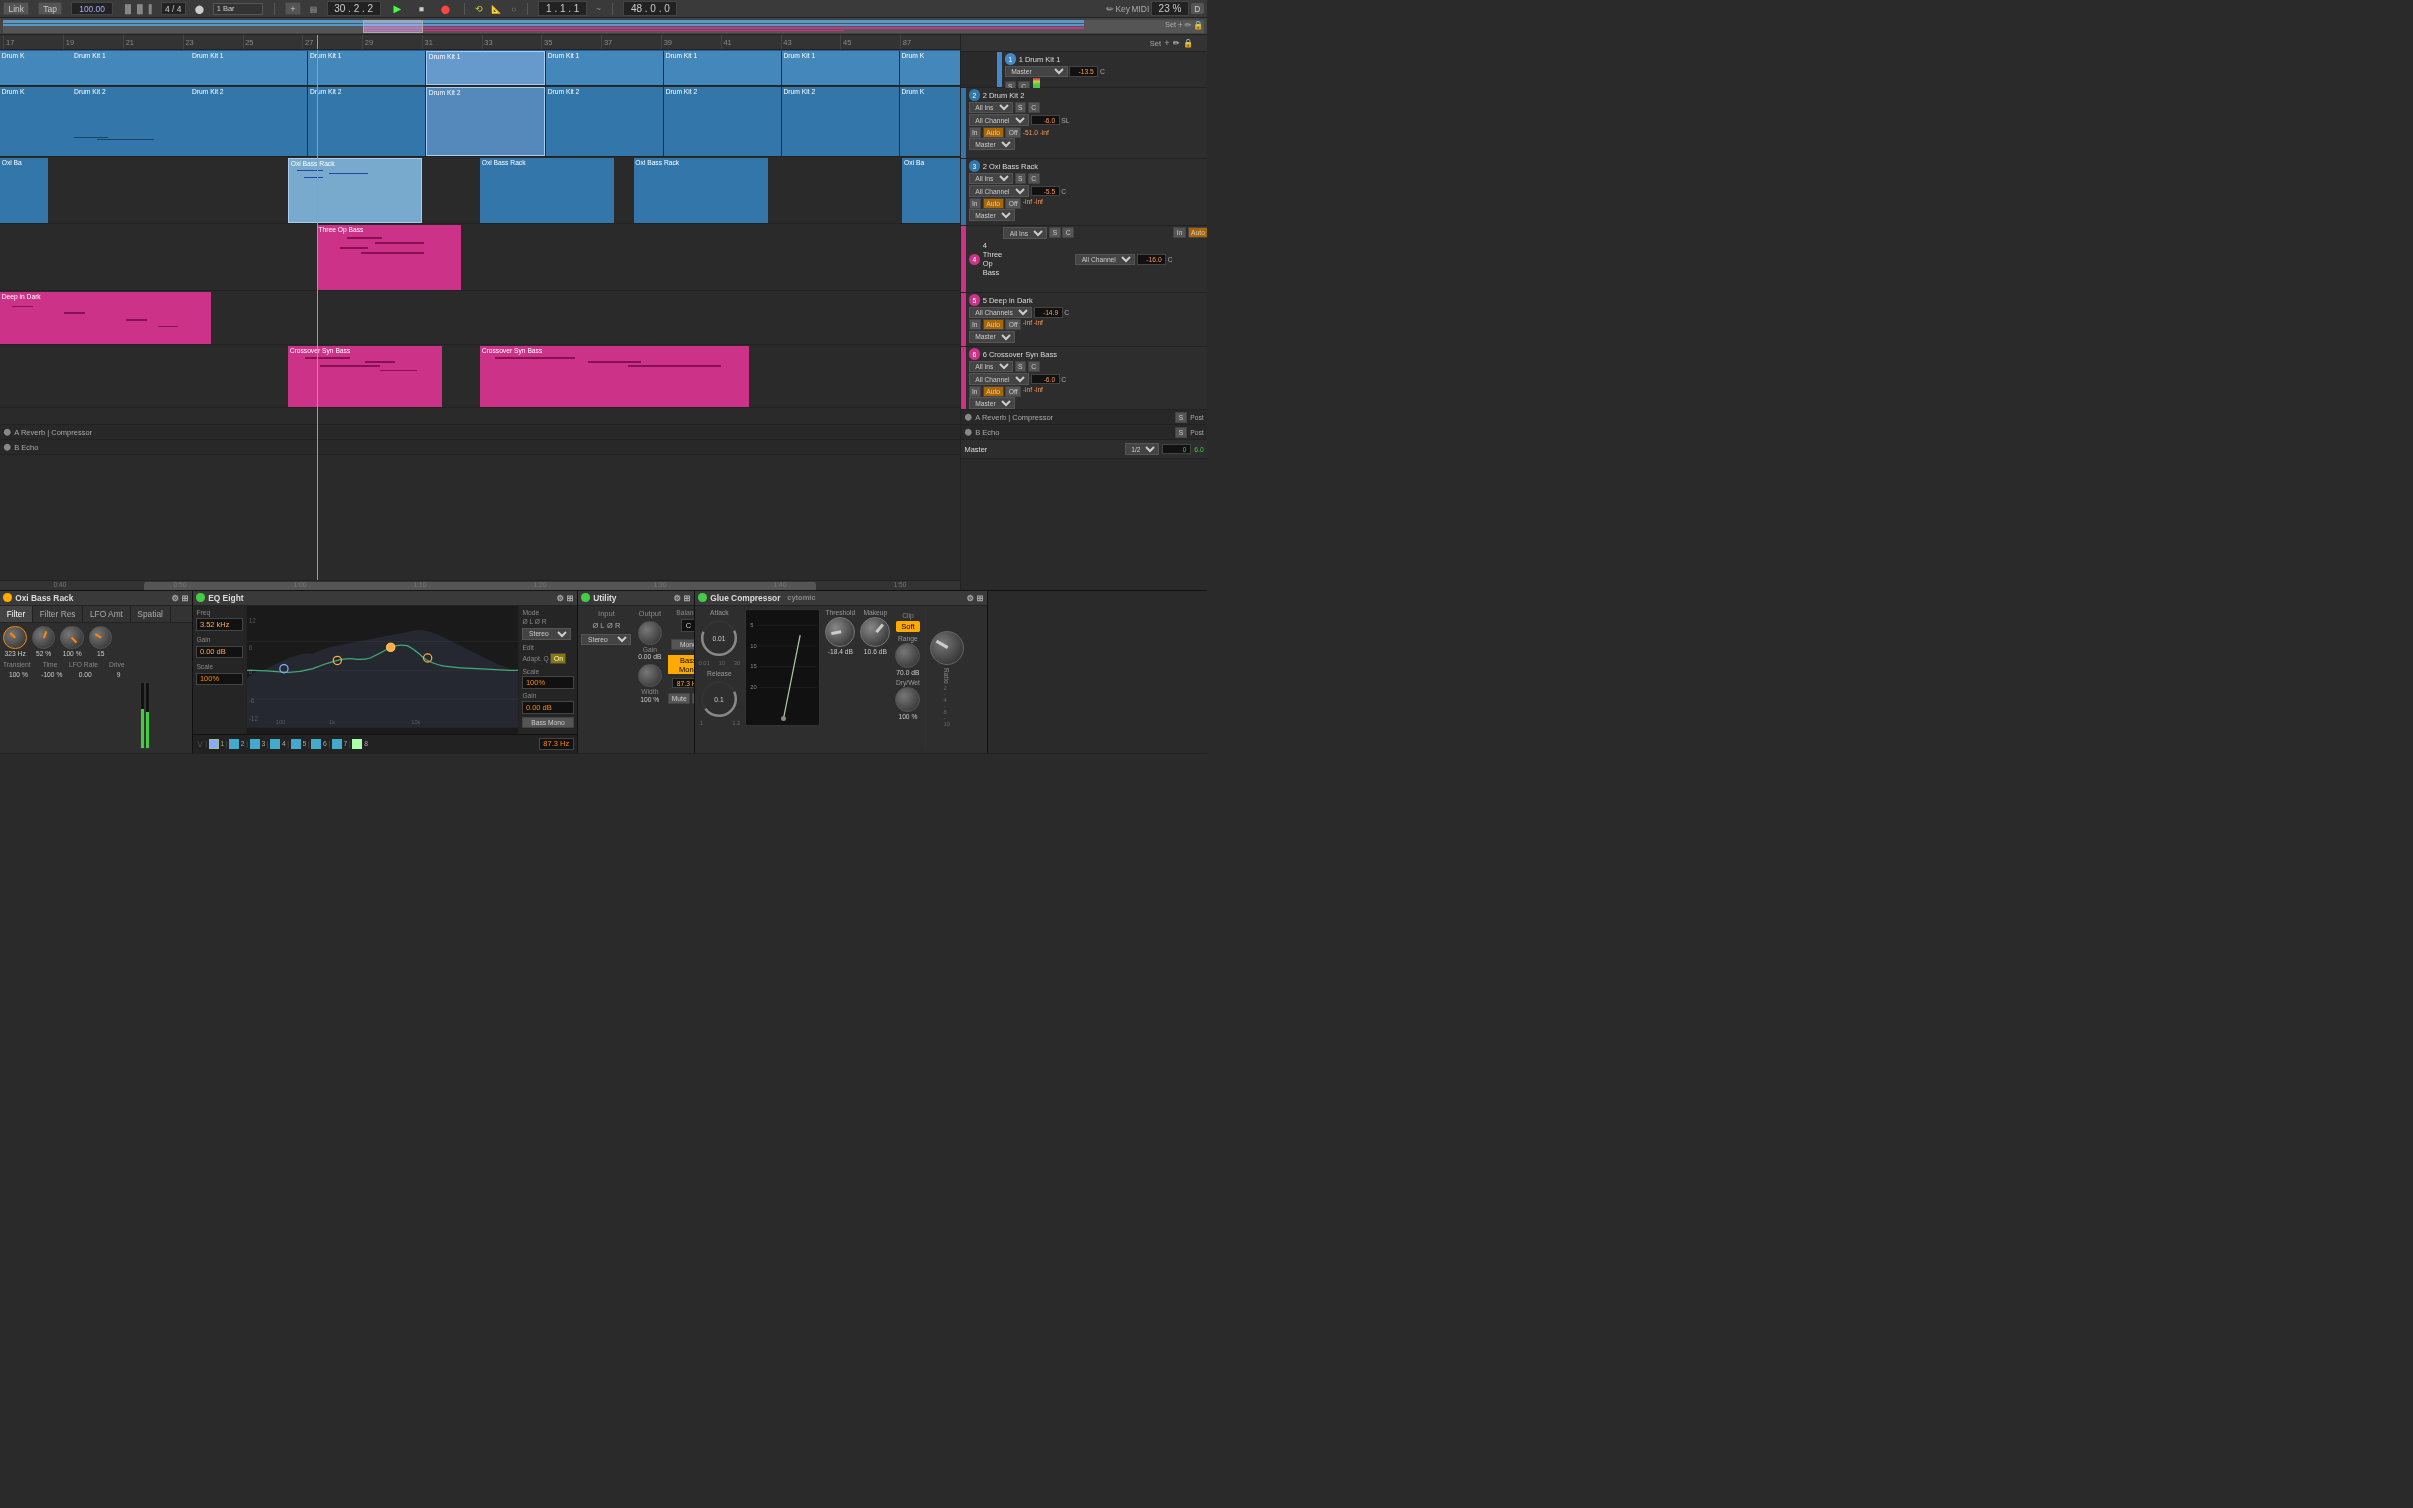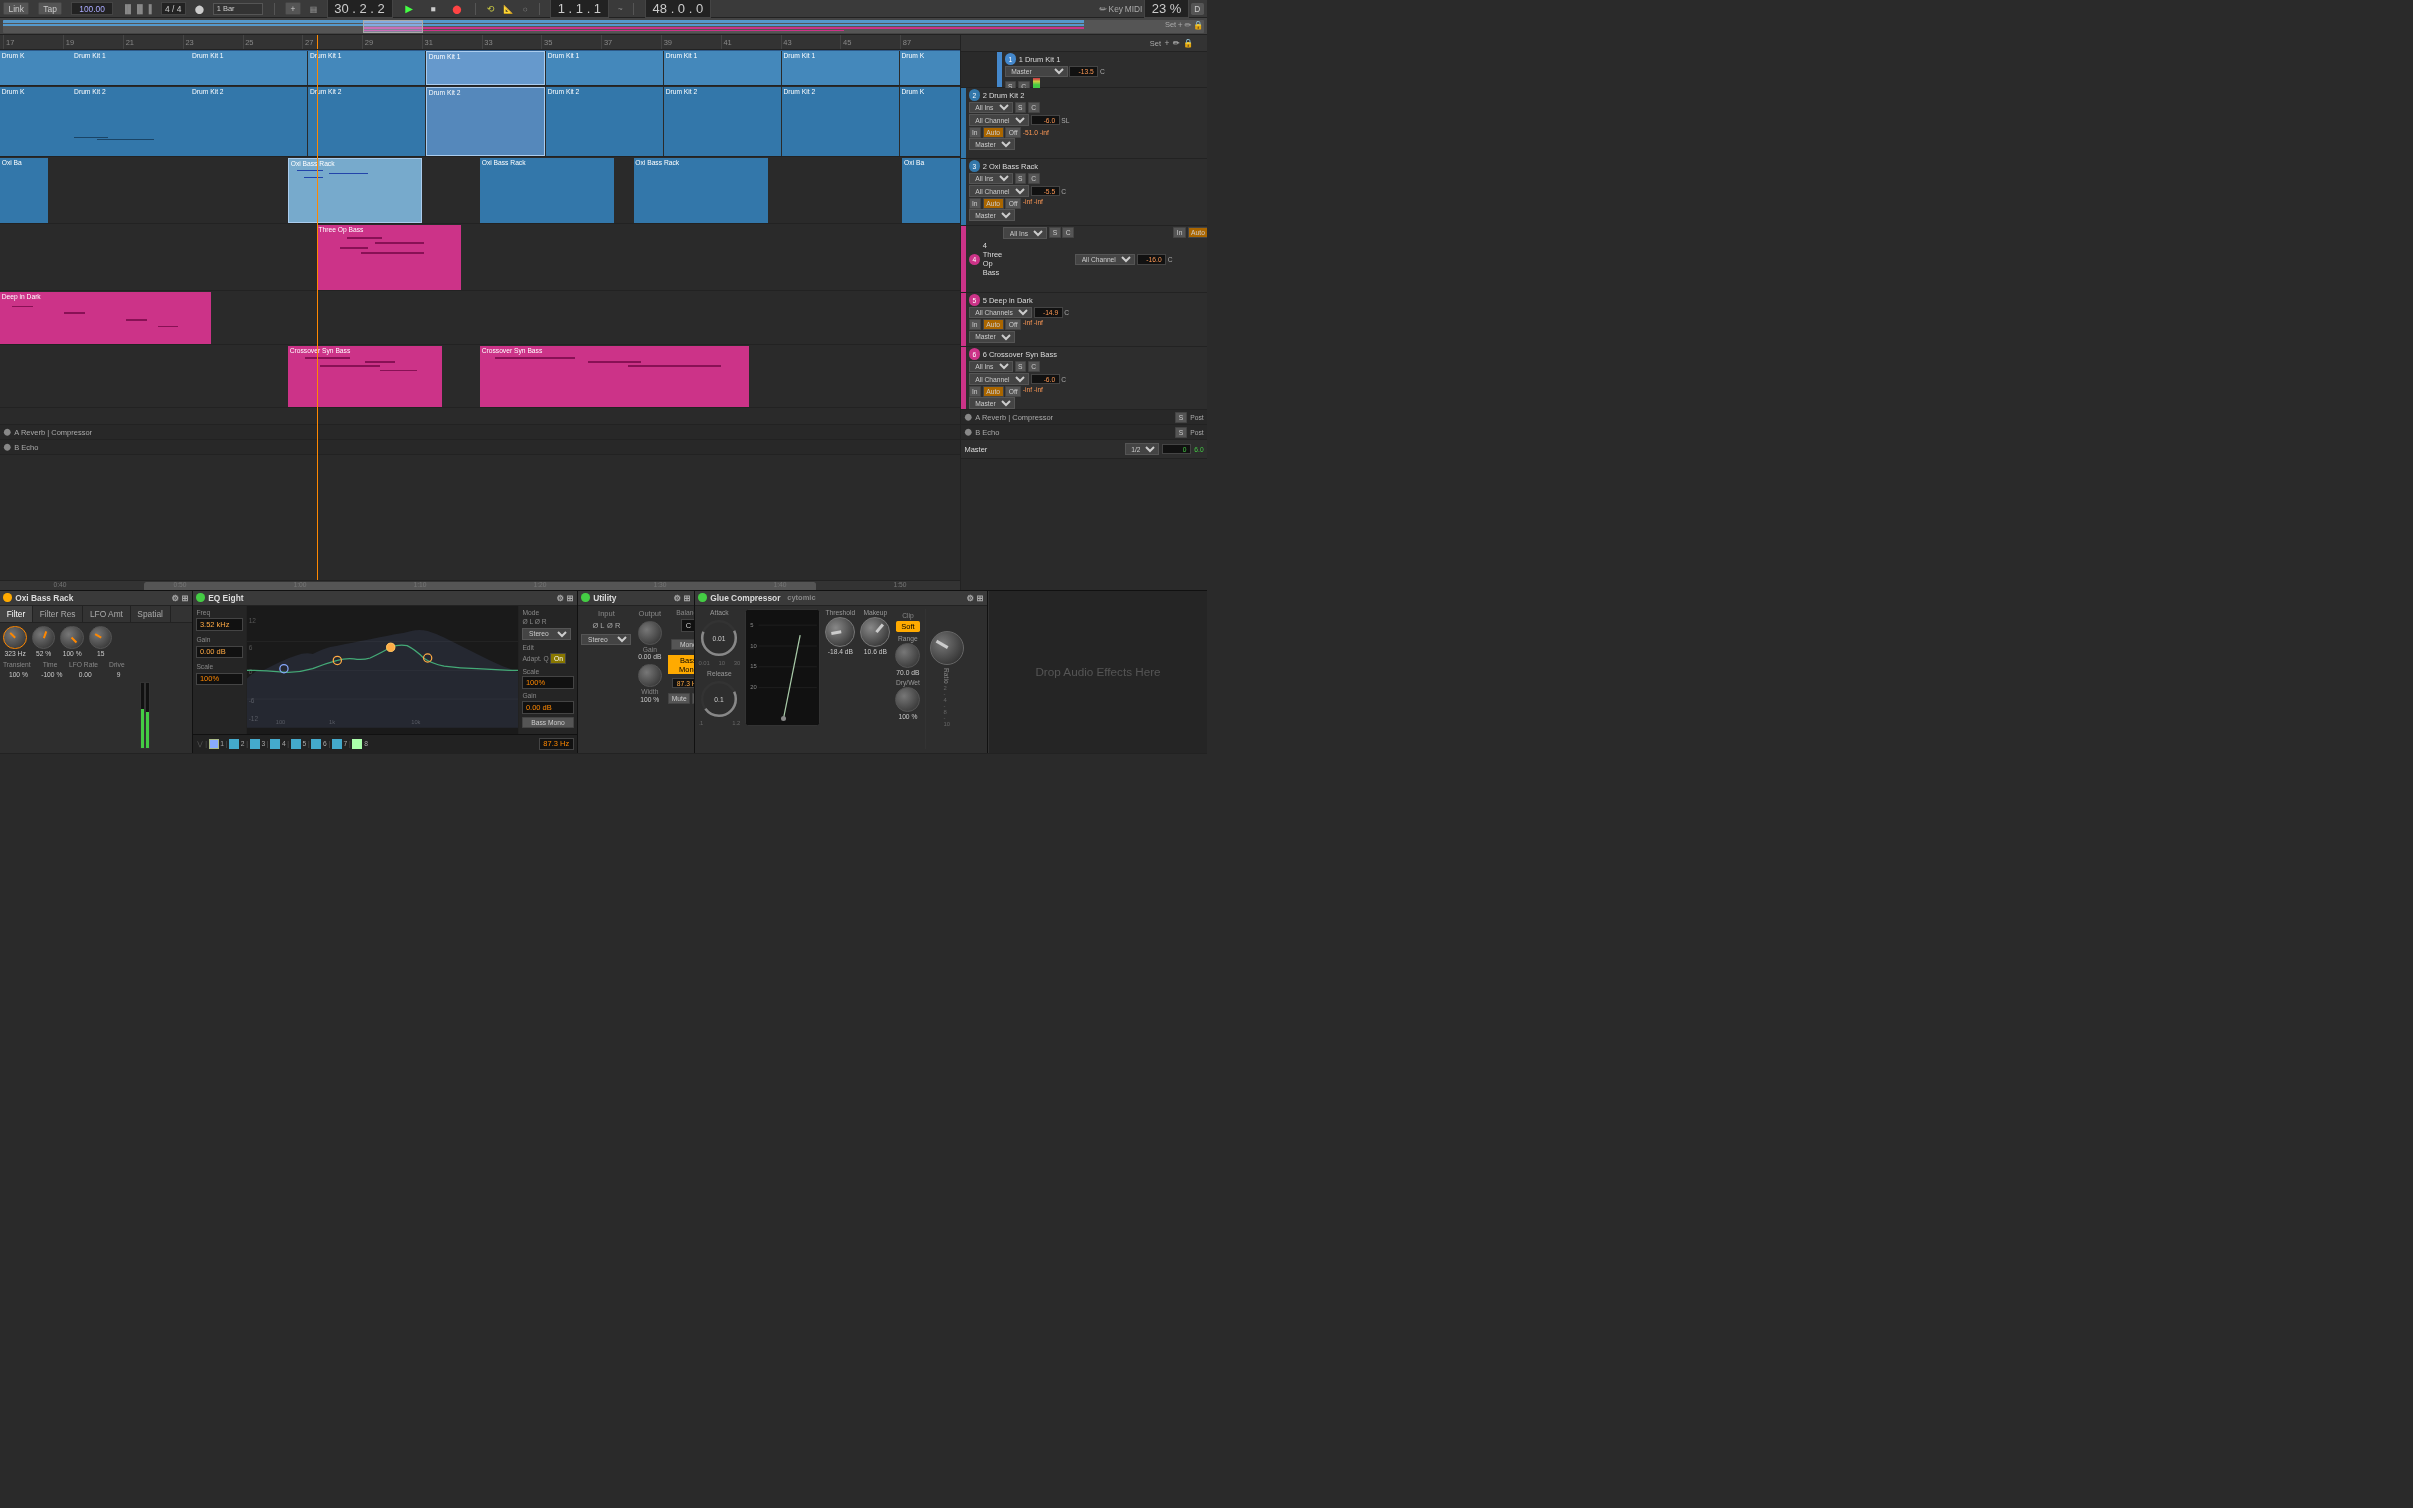--- a/index.html
+++ b/index.html
@@ -58,21 +58,21 @@
       border-radius: 1.7px;
     }
     .transport-play { color: #4f4; font-size: 10px; }
     .transport-stop { color: #ccc; font-size: 8.4px; }
     .transport-rec { color: #f44; font-size: 8.4px; }
     .position-display {
       background: #222;
       border: 0.8px solid #444;
       color: #ccc;
       padding: 0.8px 6.7px;
-      font-size: 13px;
+      font-size: 10px;
     }
 
     
     .main-layout {
       display: flex;
       height: calc(754px - 18.4px - 163px - 18.4px);
     }
 
     
     .timeline-ruler {
@@ -1287,23 +1287,20 @@
           <div>4</div>
           <div>-</div>
           <div>8</div>
           <div>-</div>
           <div>10</div>
         </div>
       </div>
     </div>
   </div>
 
-  <div class="drop-area">
-    <div class="drop-text">Drop Audio Effects Here</div>
-  </div>
 
 </div>
 
 <div class="status-bar">
   <div style="width:10px; height:10px; border-radius:50%; background:#ffaa00; margin-right:3.4px;"></div>
   <span>3-Oxi Bass Rack</span>
   <div style="flex:1;"></div>
 
   <div style="display:flex; gap:0.8px; align-items:flex-end;">
     <div style="width:3.4px; height:11.7px; background:linear-gradient(to top, #44cc44 60%, #cccc44 80%);"></div>

